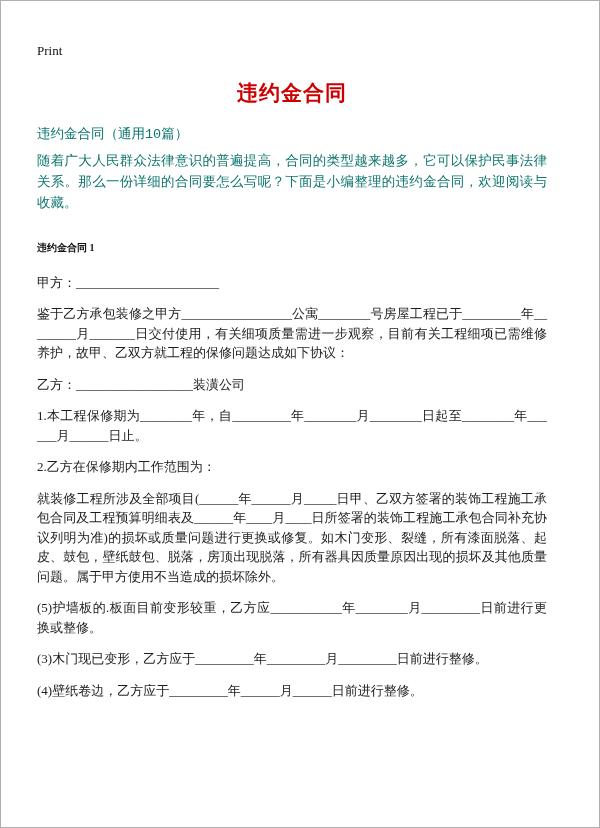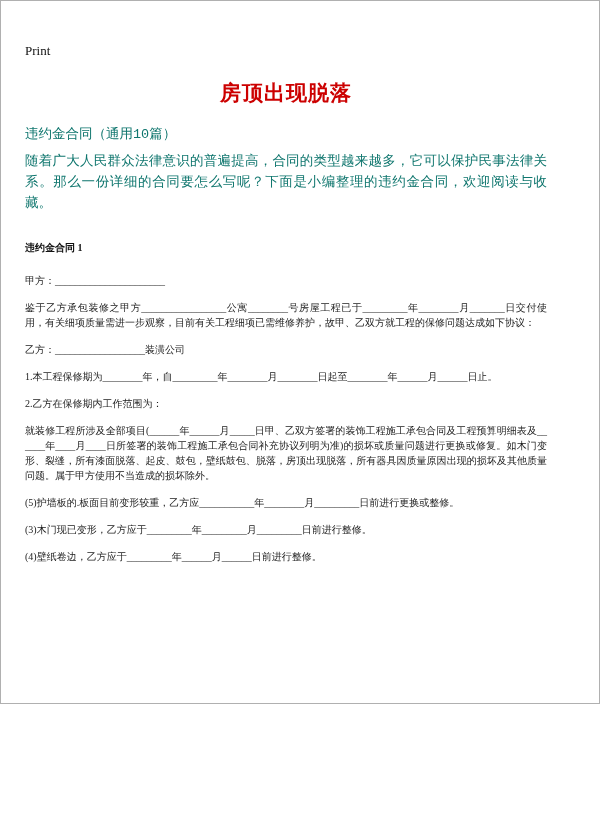--- a/index.html
+++ b/index.html
@@ -3,24 +3,24 @@
 <meta charset="utf-8">
 <style>
   * { box-sizing: border-box; }
   html, body {
     margin: 0;
     padding: 0;
     background: #ffffff;
   }
   .page {
     width: 600px;
-    height: 704px;
+    height: 828px;
     background: #ffffff;
     border: 1px solid #b0b0b0;
-    padding: 40px 52px 24px 24px;
+    padding: 40px 52px 24px 36px;
     font-family: "Liberation Serif", "DejaVu Serif", serif;
     color: #1c1c1c;
     overflow: hidden;
   }
   .print-link {
     font-size: 13px;
     color: #111111;
     margin: 0 0 12px 0;
     cursor: pointer;
     display: inline-block;
@@ -45,36 +45,36 @@
     text-align: justify;
   }
   .section-heading {
     font-size: 10px;
     font-weight: 700;
     color: #111111;
     margin: 0 0 18px 0;
     padding-top: 6px;
   }
   .para {
-    font-size: 10px;
+    font-size: 13px;
     line-height: 1.5;
     margin: 0 0 12px 0;
     text-align: justify;
     word-break: break-all;
     color: #1c1c1c;
   }
 </style>
 </head>
 <body>
 
 <div class="page">
 
   <span class="print-link">Print</span>
 
-  <h1 class="title">房顶出现脱落</h1>
+  <h1 class="title">违约金合同</h1>
 
   <p class="subtitle red">违约金合同（通用10篇）</p>
 
   <p class="intro red">随着广大人民群众法律意识的普遍提高，合同的类型越来越多，它可以保护民事法律关系。那么一份详细的合同要怎么写呢？下面是小编整理的违约金合同，欢迎阅读与收藏。</p>
 
   <h2 class="section-heading">违约金合同 1</h2>
 
   <p class="para">甲方：______________________</p>
 
   <p class="para">鉴于乙方承包装修之甲方_________________公寓________号房屋工程已于_________年________月_______日交付使用，有关细项质量需进一步观察，目前有关工程细项已需维修养护，故甲、乙双方就工程的保修问题达成如下协议：</p>

